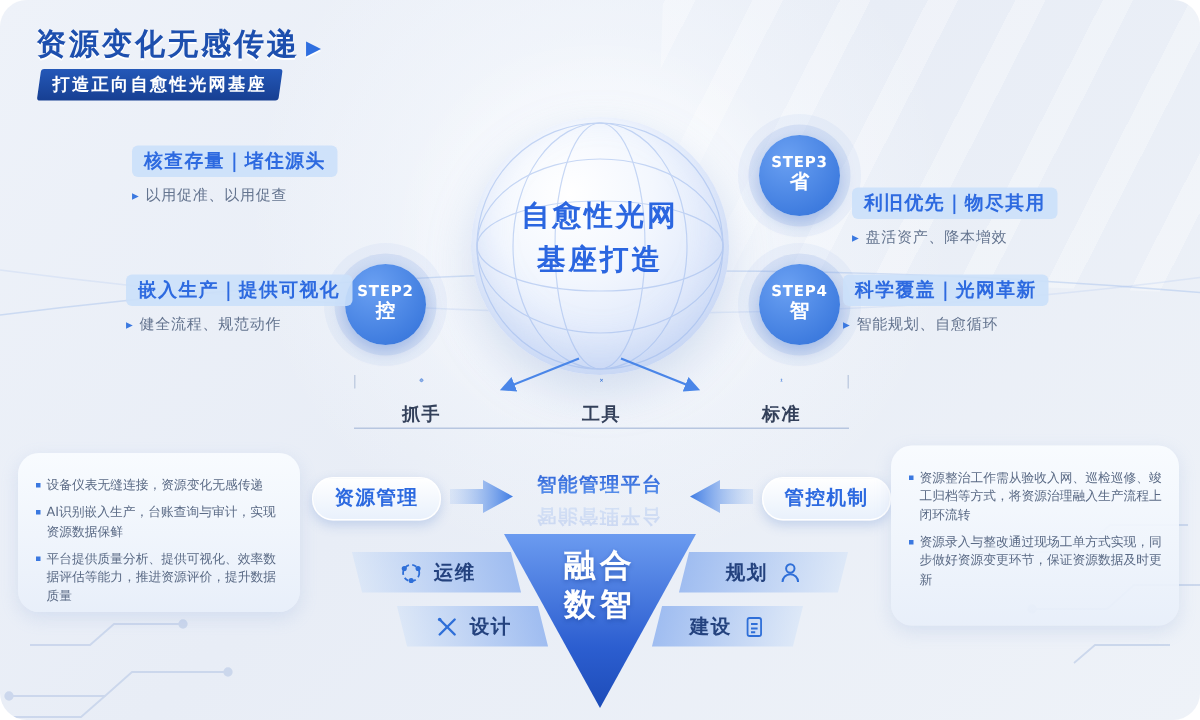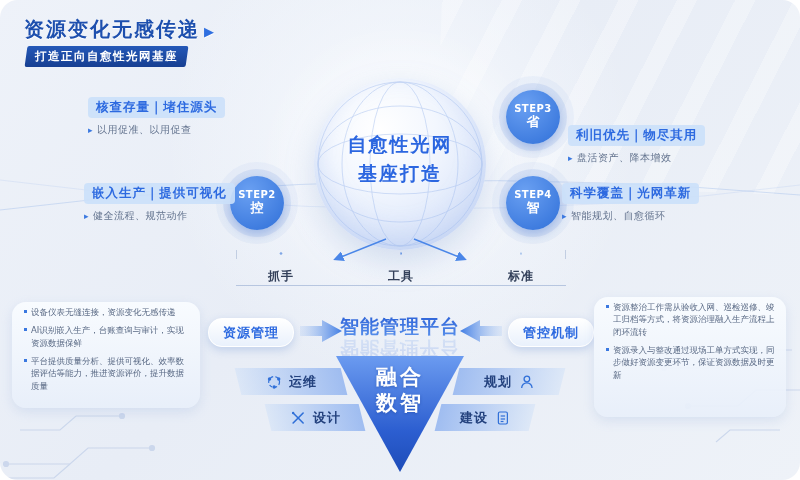--- a/index.html
+++ b/index.html
@@ -45,26 +45,26 @@
     display:flex;justify-content:space-between;padding:0 32px;box-sizing:border-box;}
   .pillars::before,.pillars::after{content:"";position:absolute;top:-2px;width:1px;height:9px;background:#c2cee2;}
   .pillars::before{left:0;} .pillars::after{right:0;}
   .pillar{display:flex;flex-direction:column;align-items:center;gap:13px;}
   .pillar .lbl{font-size:12px;color:#33405a;font-weight:bold;letter-spacing:1px;}
   
   .pill{position:absolute;top:318px;width:84px;height:27px;line-height:27px;text-align:center;border-radius:14px;
     background:linear-gradient(180deg,#ffffff,#e9f1fc);border:1px solid #fff;
     box-shadow:0 3px 8px rgba(100,140,210,.30);color:#2d6ae0;font-weight:bold;font-size:13px;letter-spacing:1px;cursor:pointer;}
   .pill-left{left:208px;} .pill-right{left:508px;}
-  .platform-title{position:absolute;left:318px;top:314px;width:164px;text-align:center;font-size:19px;font-weight:bold;
+  .platform-title{position:absolute;left:318px;top:314px;width:164px;text-align:center;font-size:13px;font-weight:bold;
     letter-spacing:1px;background:linear-gradient(180deg,#2a5fd6,#5e96ee);-webkit-background-clip:text;background-clip:text;color:transparent;}
   .platform-reflect{top:335px;transform:scaleY(-1);opacity:.16;}
   
   .panel{position:absolute;background:linear-gradient(180deg,rgba(249,252,255,.95),rgba(232,239,250,.92));
-    border-radius:14px;box-shadow:0 4px 12px rgba(130,160,215,.20);padding:4px 11px;box-sizing:border-box;}
+    border-radius:14px;box-shadow:0 4px 12px rgba(130,160,215,.20);padding:16px 11px;box-sizing:border-box;}
   .panel-left{left:12px;top:302px;width:188px;height:106px;}
   .panel-right{left:594px;top:297px;width:192px;height:120px;}
   .panel ul{margin:0;padding:0;list-style:none;}
   .panel li{position:relative;font-size:8.5px;color:#5a6a85;line-height:1.45;margin-bottom:6px;padding-left:8px;}
   .panel li::before{content:"";position:absolute;left:1px;top:4px;width:3px;height:3px;background:#3a78e0;}
   
   .funnel{position:absolute;left:336px;top:356px;width:128px;height:116px;
     background:linear-gradient(180deg,#6b9bf0 0%,#2c5ed0 65%,#1d4cb8 100%);
     clip-path:polygon(0 0,100% 0,50% 100%);}
   .funnel-text{position:absolute;left:336px;top:364px;width:128px;text-align:center;color:#fff;font-weight:bold;

